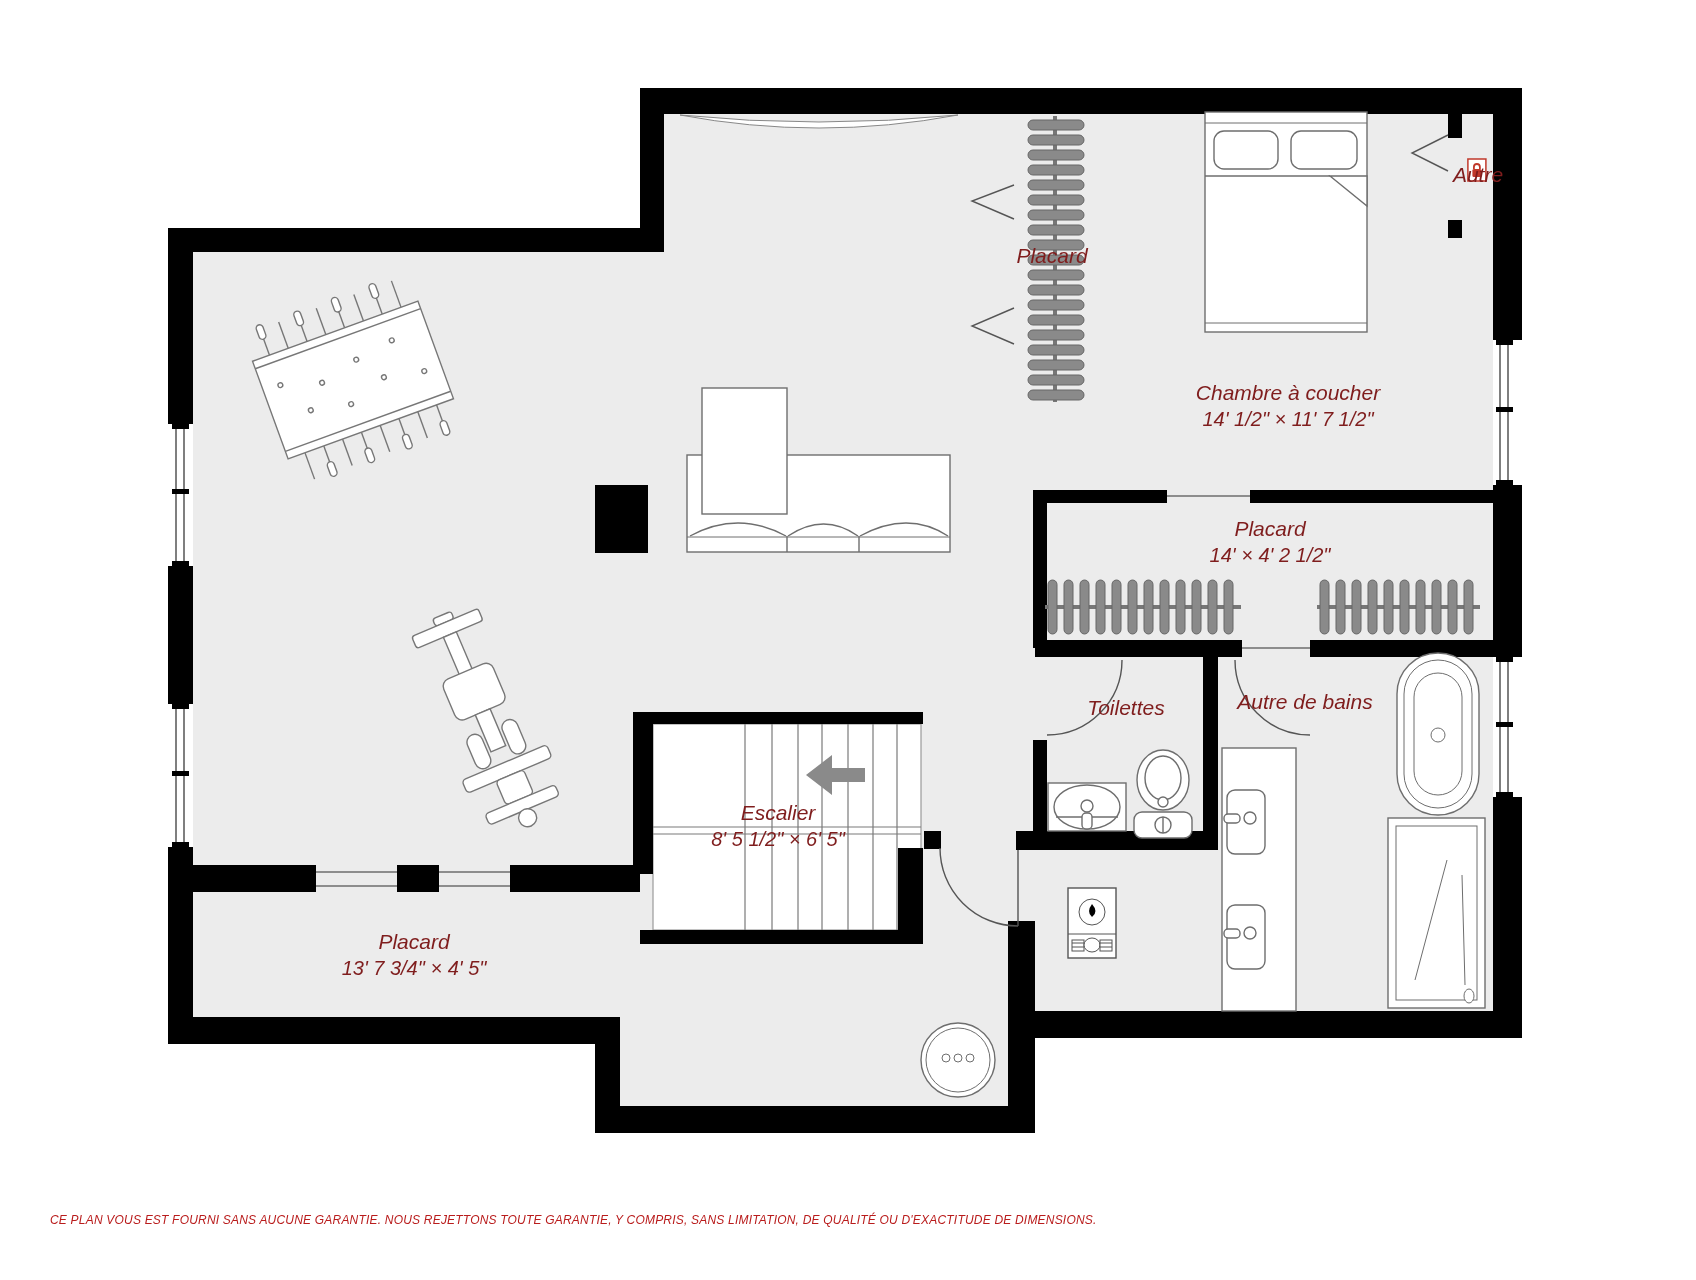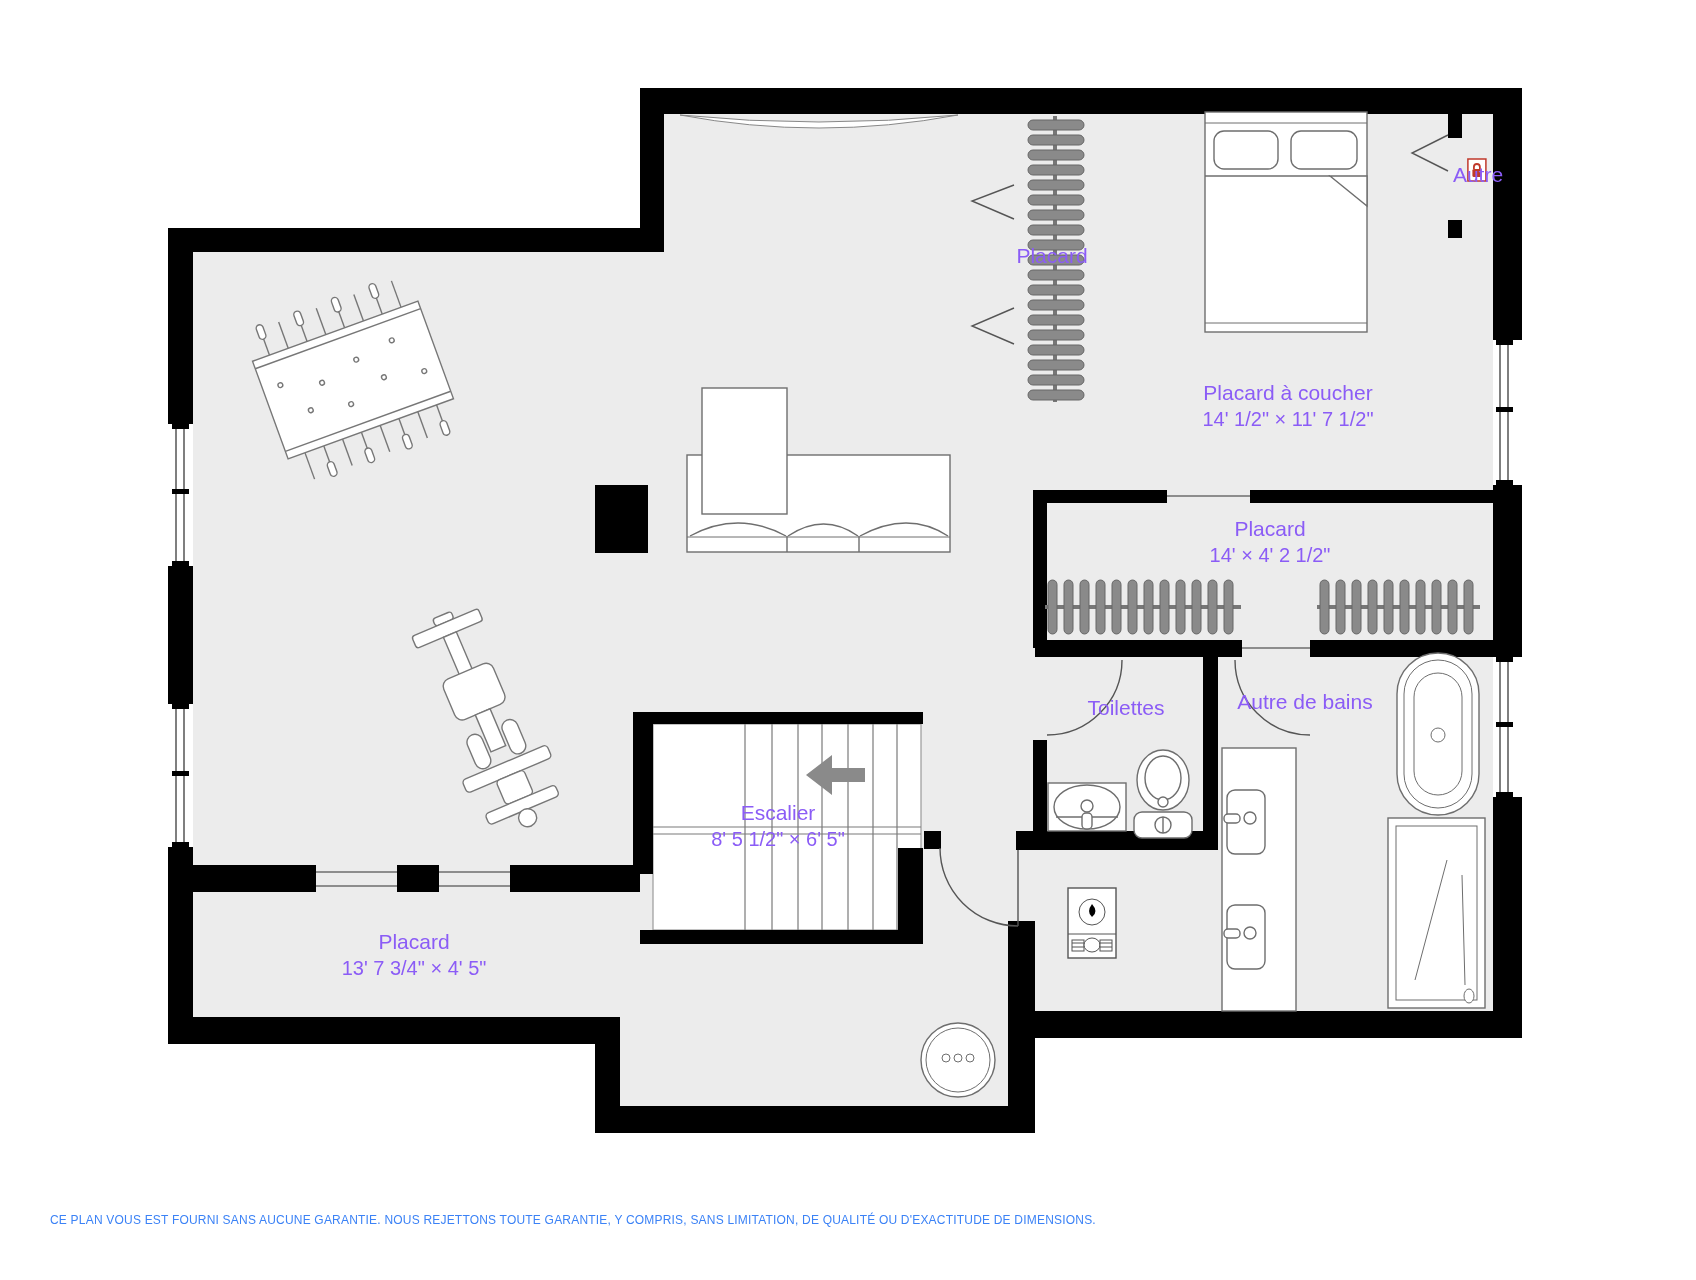--- a/index.html
+++ b/index.html
@@ -1,26 +1,26 @@
 <!DOCTYPE html>
 <html><head>
 <meta charset="utf-8">
 <style>
   html,body{margin:0;padding:0;background:#ffffff;}
   #page{position:relative;width:1696px;height:1280px;background:#ffffff;overflow:hidden;
         font-family:"Liberation Sans", sans-serif;}
   #plan-svg{position:absolute;left:0;top:0;}
   .room-label{position:absolute;transform:translate(-50%,-50%);text-align:center;
-              color:#8b5cf6;font-size:21px;line-height:26px;white-space:nowrap;z-index:5;}
+              color:#7f1d1d;font-size:21px;line-height:26px;white-space:nowrap;z-index:5;font-style:italic;}
   .rl-name{font-size:21px;}
   .rl-dims{font-size:20px;}
   #autre-label{z-index:6;}
   #autre-label .lock-badge{position:absolute;left:14px;top:-4px;z-index:-1;}
-  #disclaimer{position:absolute;left:50px;top:1213px;font-size:12px;color:#3b82f6;
-              letter-spacing:0.2px;z-index:5;}
+  #disclaimer{position:absolute;left:50px;top:1213px;font-size:12px;color:#b91c1c;
+              letter-spacing:0.2px;z-index:5;font-style:italic;}
 </style>
 </head>
 <body>
 
 <div id="page">
 
 <svg id="plan-svg" width="1696" height="1280" viewBox="0 0 1696 1280">
 
   <g>
     <rect x="652" y="100" width="860" height="930" fill="#ececec"></rect>
@@ -318,21 +318,21 @@
     <circle cx="970" cy="1058" r="4" stroke-width="1"></circle>
   </g>
 </svg>
 
 
 <div class="room-label" style="left:1052px;top:256px">
   <div class="rl-name">Placard</div>
 </div>
 
 <div class="room-label" style="left:1288px;top:406px">
-  <div class="rl-name">Placard à coucher</div>
+  <div class="rl-name">Chambre à coucher</div>
   <div class="rl-dims">14' 1/2" × 11' 7 1/2"</div>
 </div>
 
 <div class="room-label" id="autre-label" style="left:1478px;top:175px">
   <span class="lock-badge">
     <svg width="20" height="24" viewBox="0 0 20 24">
       <rect x="1" y="1" width="18" height="22" fill="#ffffff" stroke="#c0392b" stroke-width="1.5"></rect>
       <path d="M7,11 v-2 a3,3 0 0 1 6,0 v2" fill="none" stroke="#c0392b" stroke-width="1.8"></path>
       <rect x="5.5" y="11" width="9" height="8" rx="1.5" fill="#c0392b"></rect>
     </svg>

